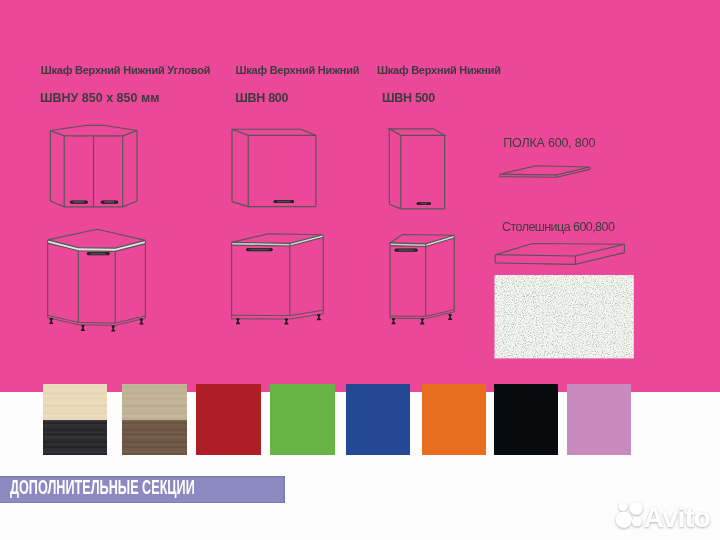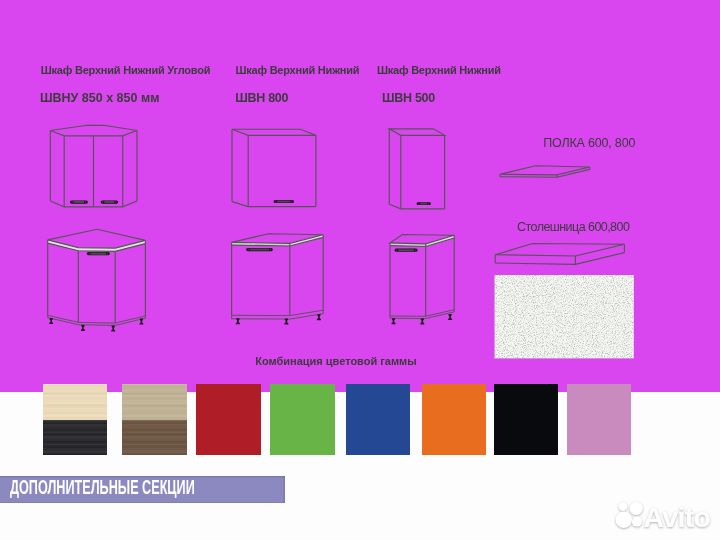--- a/index.html
+++ b/index.html
@@ -1,24 +1,24 @@
 <!DOCTYPE html>
 <html><head>
 <meta charset="utf-8">
 <title>Catalog</title>
 <style>
   html,body{margin:0;padding:0;}
   body{width:720px;height:540px;background:#fdfdfd;overflow:hidden;
        font-family:"Liberation Sans",sans-serif;color:#3c3c3c;}
-  #page{position:relative;width:720px;height:392px;background:#d946ef;}
+  #page{position:relative;width:720px;height:392px;background:#ec4899;}
   .lbl{position:absolute;white-space:nowrap;line-height:1;}
   .t-name{font-size:11px;font-weight:700;letter-spacing:-0.22px;}
   .t-code{font-size:12.5px;font-weight:700;letter-spacing:-0.3px;}
   .t-part{font-size:12.5px;font-weight:400;}
-  .t-shelf{letter-spacing:-0.18px;margin-left:40px;}
+  .t-shelf{letter-spacing:-0.18px;}
   .t-worktop{letter-spacing:-0.55px;}
   .t-pal{font-size:11px;font-weight:700;}
   .t-code1{letter-spacing:0px;}
   #art{position:absolute;left:0;top:0;width:720px;height:540px;}
   #swatches{position:absolute;left:0;top:0;width:720px;height:540px;}
   .sw{position:absolute;top:383px;width:65px;height:72px;}
   .sw .half{position:absolute;left:0;width:100%;}
   .sw .grain{background-image:
      linear-gradient(180deg,
         rgba(255,255,255,0.10) 0%,  rgba(0,0,0,0.020) 9%,
@@ -200,40 +200,39 @@
   <div class="lbl t-name" style="left:40.7px;top:65px">Шкаф Верхний Нижний Угловой</div>
   <div class="lbl t-code t-code1" style="left:40px;top:92.3px">ШВНУ 850 х 850 мм</div>
 
   <div class="lbl t-name" style="left:235.4px;top:65px">Шкаф Верхний Нижний</div>
   <div class="lbl t-code" style="left:235.3px;top:92.3px">ШВН 800</div>
 
   <div class="lbl t-name" style="left:376.9px;top:65px">Шкаф Верхний Нижний</div>
   <div class="lbl t-code" style="left:382px;top:92.3px">ШВН 500</div>
 
   <div class="lbl t-part t-shelf" style="left:503.2px;top:136.6px">ПОЛКА  600,  800</div>
-  <div class="lbl t-part t-worktop" style="left:517px;top:221.0px">Столешница 600,800</div>
+  <div class="lbl t-part t-worktop" style="left:502.0px;top:221.0px">Столешница 600,800</div>
 
   <div id="swatches">
       <div class="sw" style="left: 42.5px; top: 383.5px; width: 64.6px; height: 71.5px;">
         <div class="half grain" style="top: 0px; height: 36.2px; background-color: rgb(238, 220, 186);"></div>
         <div class="half grain" style="top: 36.2px; height: 35.3px; background-color: rgb(36, 36, 40);"></div>
       </div>
       <div class="sw" style="left: 122.1px; top: 383.5px; width: 64.6px; height: 71.5px;">
         <div class="half grain" style="top: 0px; height: 36.2px; background-color: rgb(193, 179, 149);"></div>
         <div class="half grain" style="top: 36.2px; height: 35.3px; background-color: rgb(107, 83, 64);"></div>
       </div>
       <div class="sw" style="left: 196.3px; top: 383.5px; width: 64.6px; height: 71.5px; background: rgb(175, 29, 38);"></div>
       <div class="sw" style="left: 270.4px; top: 383.5px; width: 64.6px; height: 71.5px; background: rgb(105, 180, 71);"></div>
       <div class="sw" style="left: 345.5px; top: 383.5px; width: 64.6px; height: 71.5px; background: rgb(36, 72, 148);"></div>
       <div class="sw" style="left: 421.5px; top: 383.5px; width: 64.6px; height: 71.5px; background: rgb(232, 109, 31);"></div>
       <div class="sw" style="left: 493.7px; top: 383.5px; width: 64.6px; height: 71.5px; background: rgb(9, 10, 14);"></div>
       <div class="sw" style="left: 566.5px; top: 383.5px; width: 64.6px; height: 71.5px; background: rgb(201, 139, 189);"></div>
     </div>
 
-  <div class="lbl t-pal" style="left:255.2px;top:356.2px">Комбинация цветовой гаммы</div>
 
   <div id="banner" style="background: rgb(140, 137, 193);"></div>
   <div id="banner-label">ДОПОЛНИТЕЛЬНЫЕ СЕКЦИИ</div>
 
   <svg id="wm" viewBox="0 0 110 36">
     <defs>
       <filter id="wmsh" x="-30%" y="-30%" width="170%" height="180%">
         <feDropShadow dx="0" dy="0.9" stdDeviation="1.05" flood-color="#a9a9ad" flood-opacity="0.95"></feDropShadow>
       </filter>
     </defs>

